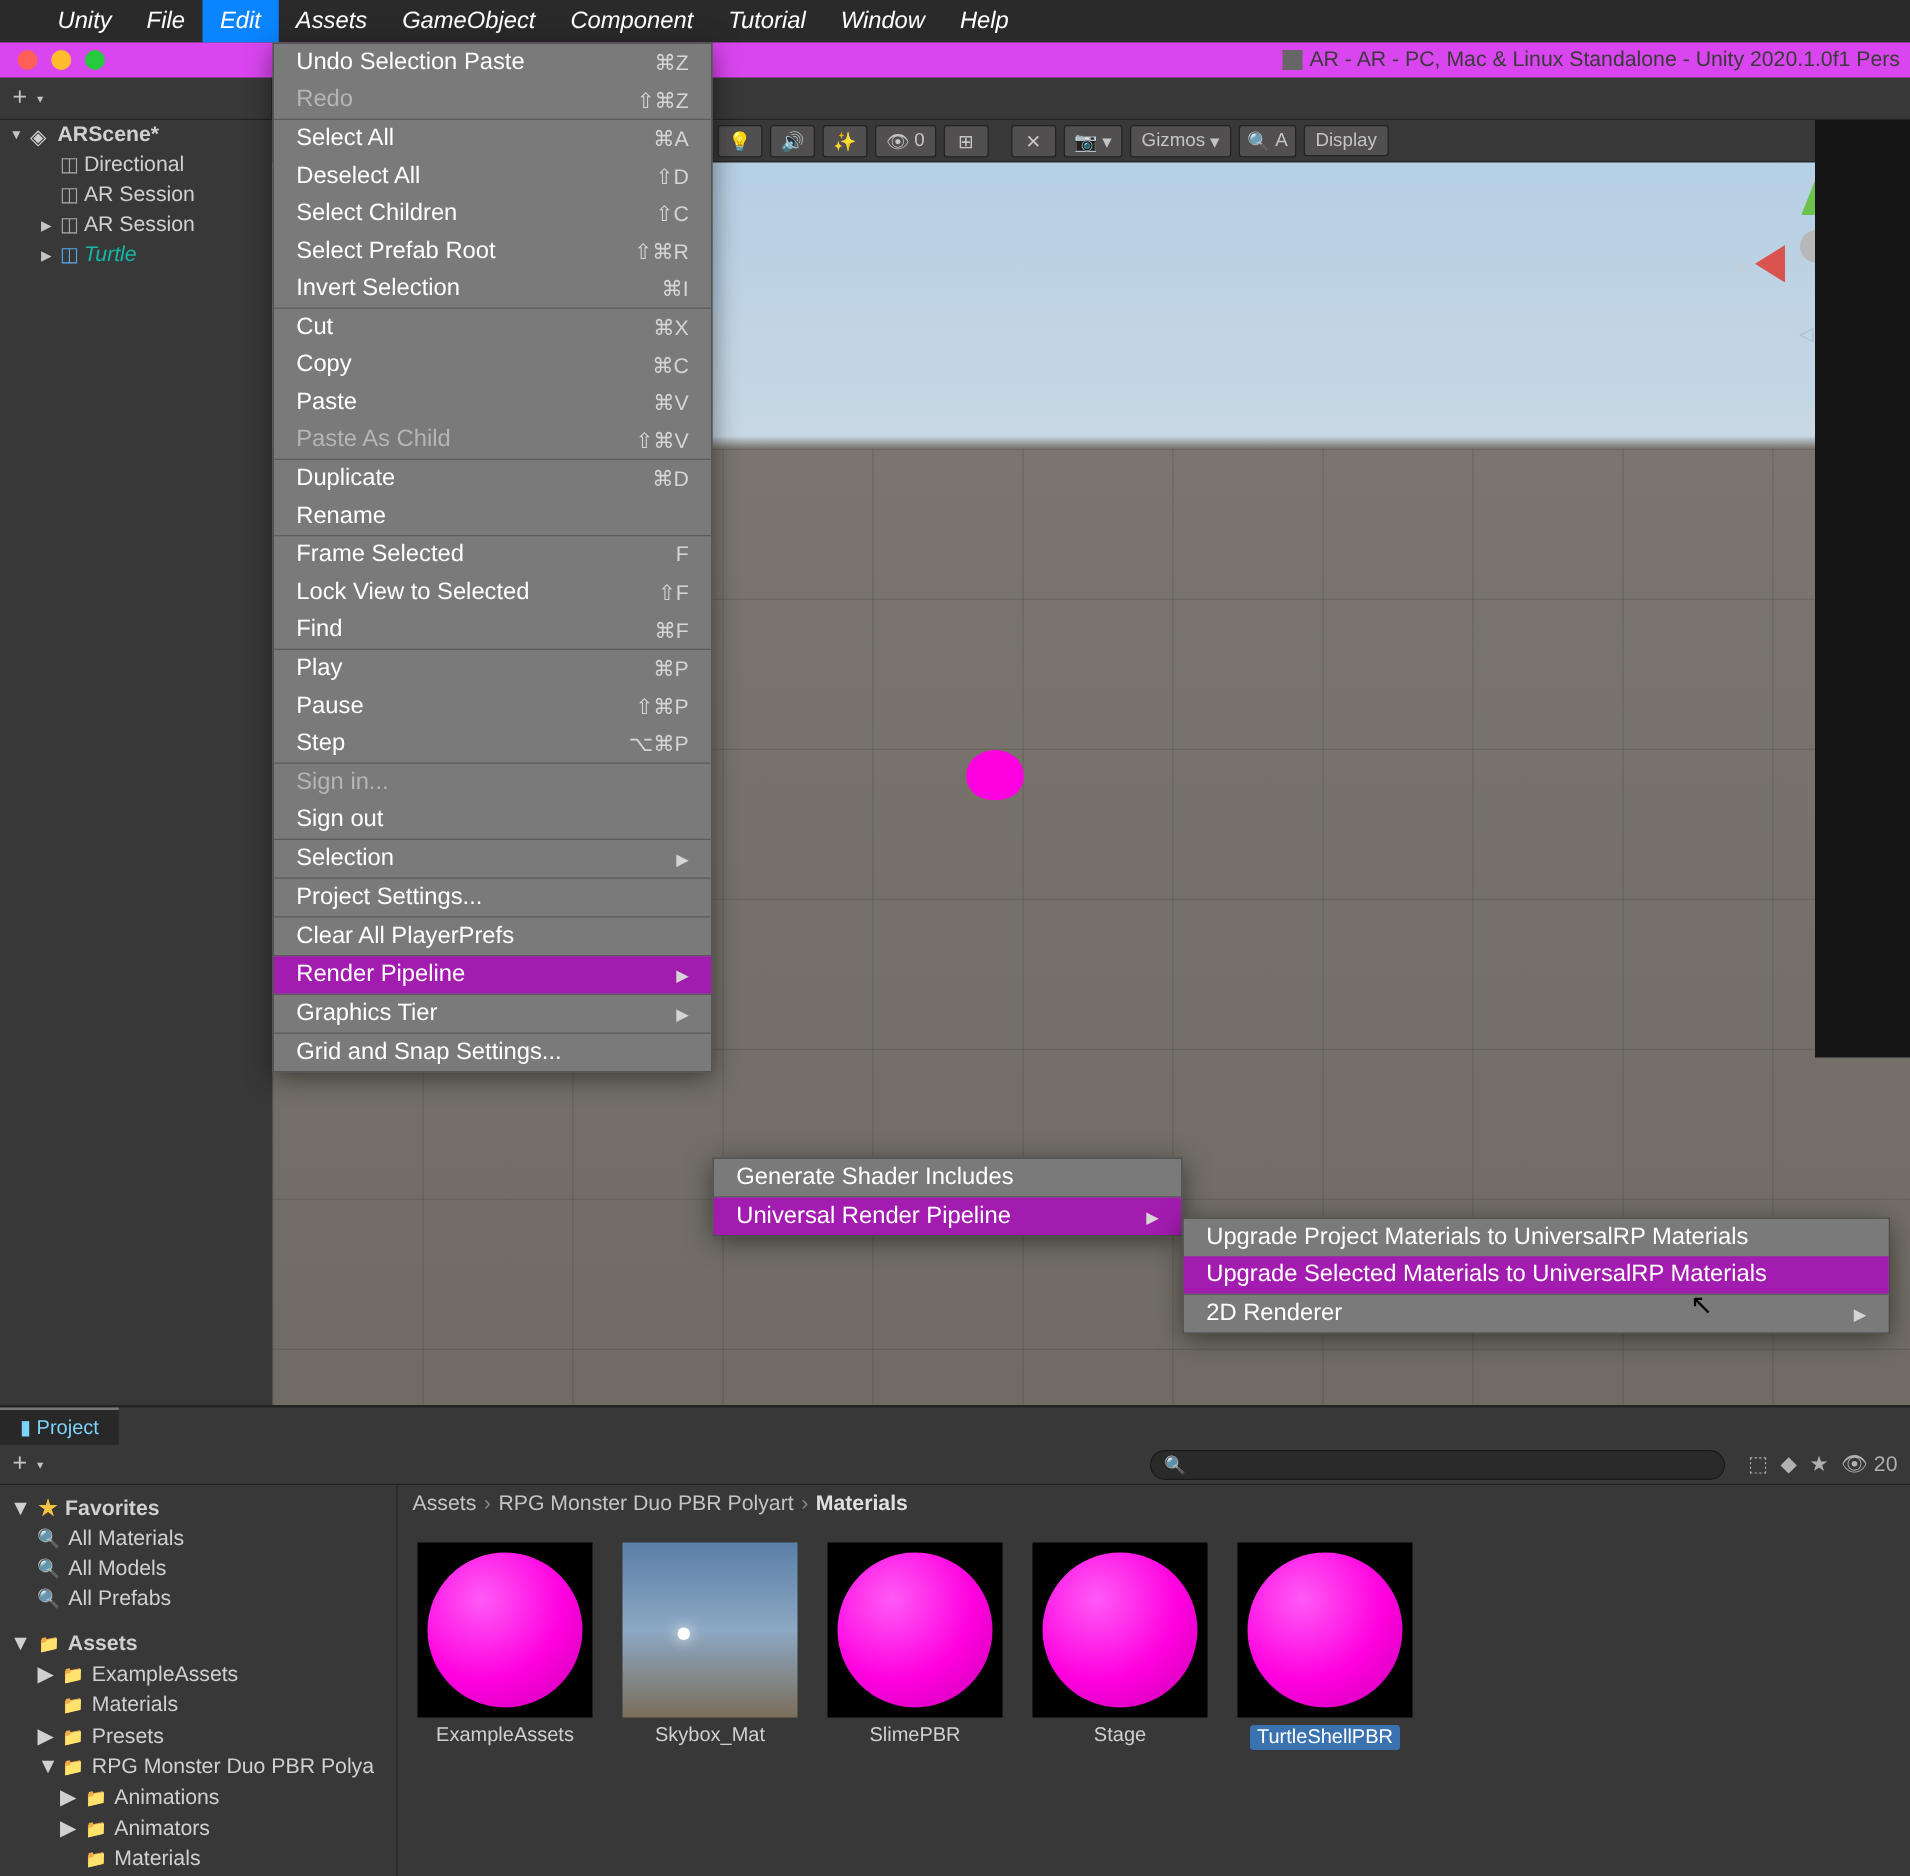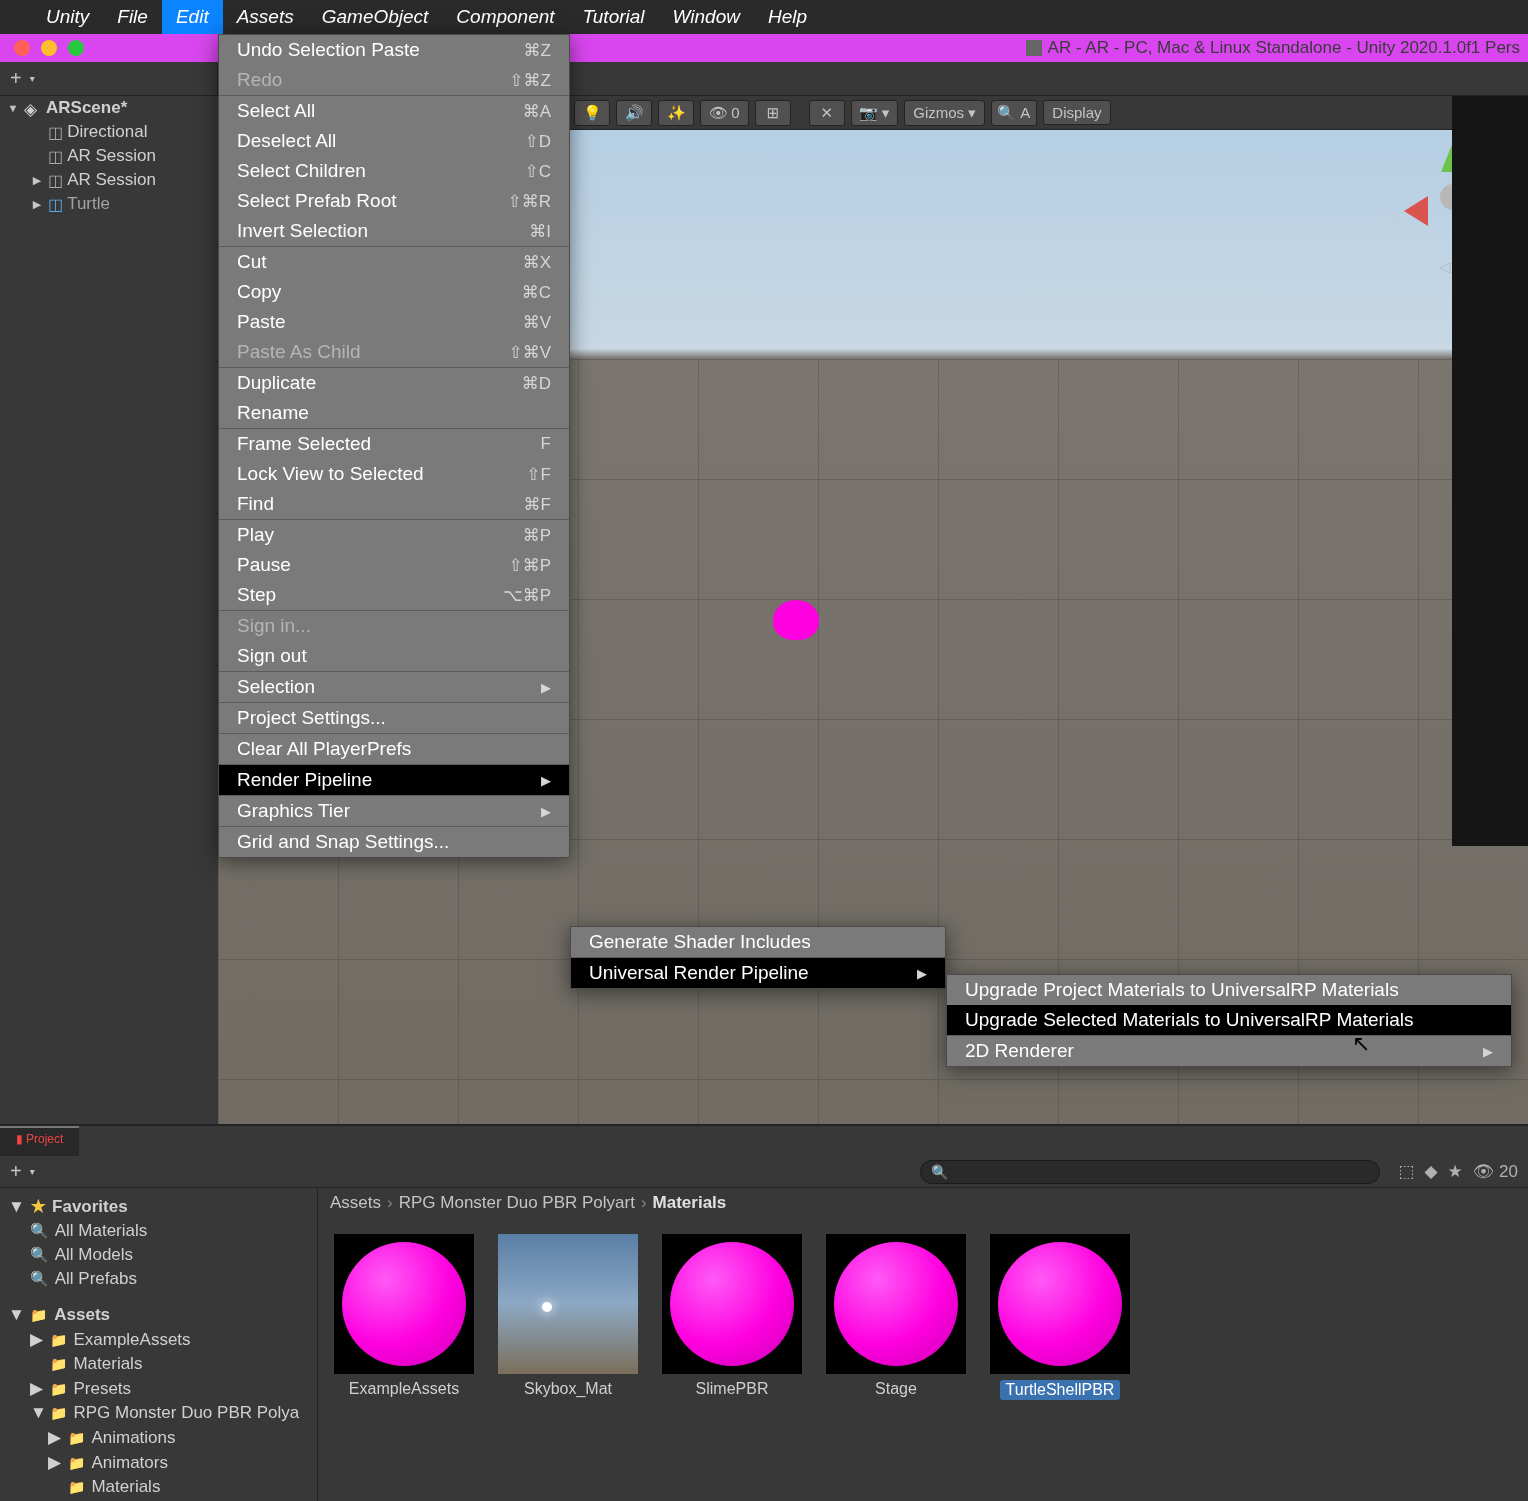--- a/index.html
+++ b/index.html
@@ -23,21 +23,21 @@
 .hierarchy-hdr { width: 218px; height: 100%; border-right: 1px solid #232323; display: flex; align-items: center; padding: 0 10px; gap: 8px; }
 .plus { font-size: 20px; color: #c4c4c4; }
 .down-tri { font-size: 10px; color: #c4c4c4; }
 
 .main-area { display: flex; height: 1028px; }
 .hierarchy { width: 218px; background: #383838; font-size: 17px; }
 .h-row { display: flex; align-items: center; padding: 2px 6px; gap: 4px; }
 .h-row .expand { width: 14px; text-align: center; color: #c4c4c4; font-size: 11px; }
 .h-row .ico { width: 18px; height: 18px; display: inline-block; }
 .h-scene { font-weight: 600; color: #d0d0d0; }
-.h-blue { color: #a3a3a3; }
+.h-blue { color: #14b8a6; font-style: italic; }
 .cube-ico { color: #aaa; font-size: 16px; }
 .cube-blue { color: #5aa9e6; font-size: 16px; }
 
 .scene-col { flex: 1; position: relative; background: #383838; }
 .scene-tb { height: 34px; background: #383838; border-bottom: 1px solid #232323; display: flex; align-items: center; padding: 0 8px; gap: 6px; }
 .scene-tb .sel { background: #514f4f; border: 1px solid #232323; border-radius: 3px; padding: 3px 30px 3px 10px; font-size: 16px; color: #d0d0d0; position: relative; }
 .scene-tb .sel::after { content: '▾'; position: absolute; right: 8px; font-size: 11px; }
 .tb-btn { background: #514f4f; border: 1px solid #232323; border-radius: 3px; padding: 3px 8px; font-size: 15px; color: #c4c4c4; display: flex; align-items: center; gap: 4px; }
 .tb-ico { width: 18px; height: 18px; display: inline-flex; align-items: center; justify-content: center; }
 
@@ -55,33 +55,33 @@
 
 .magenta-blob { position: absolute; top: 470px; left: 555px; width: 46px; height: 40px; background: #ff00e1; border-radius: 50% 50% 45% 45%; }
 .grid-overlay { position: absolute; top: 23%; left: 0; right: 0; bottom: 0;
   background-image: linear-gradient(rgba(60,58,53,.3) 1px, transparent 1px),
                     linear-gradient(90deg, rgba(60,58,53,.3) 1px, transparent 1px);
   background-size: 120px 120px; }
 
 .edit-menu { position: absolute; top: 34px; left: 218px; width: 352px; background: #7a7a7a; border: 1px solid #4a4a4a; font-size: 19px; color: #fff; box-shadow: 0 4px 20px rgba(0,0,0,.5); }
 .em-item { display: flex; justify-content: space-between; padding: 4px 18px; align-items: center; }
 .em-item.disabled { color: #b5b5b5; }
-.em-item.hi { background: #000000; justify-content: space-between; }
+.em-item.hi { background: #a21caf; justify-content: space-between; }
 .em-sep { height: 1px; background: #5c5c5c; }
 .em-sc { color: #d5d5d5; font-size: 17px; }
 .em-arrow { color: #d5d5d5; font-size: 13px; }
 
 .sub1 { position: absolute; top: 926px; left: 570px; width: 376px; background: #7a7a7a; border: 1px solid #4a4a4a; font-size: 19px; color: #fff; box-shadow: 0 4px 20px rgba(0,0,0,.5); }
 .sub2 { position: absolute; top: 974px; left: 946px; width: 566px; background: #7a7a7a; border: 1px solid #4a4a4a; font-size: 19px; color: #fff; box-shadow: 0 4px 20px rgba(0,0,0,.5); }
 
 .cursor { position: absolute; top: 1031px; left: 1352px; font-size: 22px; color: #000; pointer-events: none; z-index: 100; }
 
 .project-panel { height: 405px; background: #383838; border-top: 2px solid #232323; }
 .proj-tab { height: 30px; display: flex; }
-.proj-tab .tab { background: #282828; padding: 4px 16px; font-size: 12px; color: #ef4444; border-top: 2px solid #787878; }
+.proj-tab .tab { background: #282828; padding: 4px 16px; font-size: 16px; color: #7dd3fc; border-top: 2px solid #787878; }
 .proj-tb { height: 32px; display: flex; align-items: center; padding: 0 10px; gap: 8px; border-bottom: 1px solid #232323; }
 .proj-search { flex: 0 0 460px; margin-left: auto; background: #2a2a2a; border: 1px solid #1a1a1a; border-radius: 14px; height: 24px; padding: 0 10px; color: #aaa; font-size: 14px; display: flex; align-items: center; }
 .proj-icons { display: flex; gap: 10px; margin-left: 10px; align-items: center; color: #b0b0b0; font-size: 17px; }
 
 .proj-body { display: flex; height: calc(100% - 62px); }
 .proj-tree { width: 318px; border-right: 1px solid #232323; font-size: 17px; padding-top: 6px; overflow: hidden; }
 .pt-row { display: flex; align-items: center; padding: 2px 8px; gap: 6px; }
 .pt-row.hdr { font-weight: 600; }
 .pt-row .star { color: #f5c542; }
 .pt-row .qicon { color: #aaa; font-size: 15px; }

